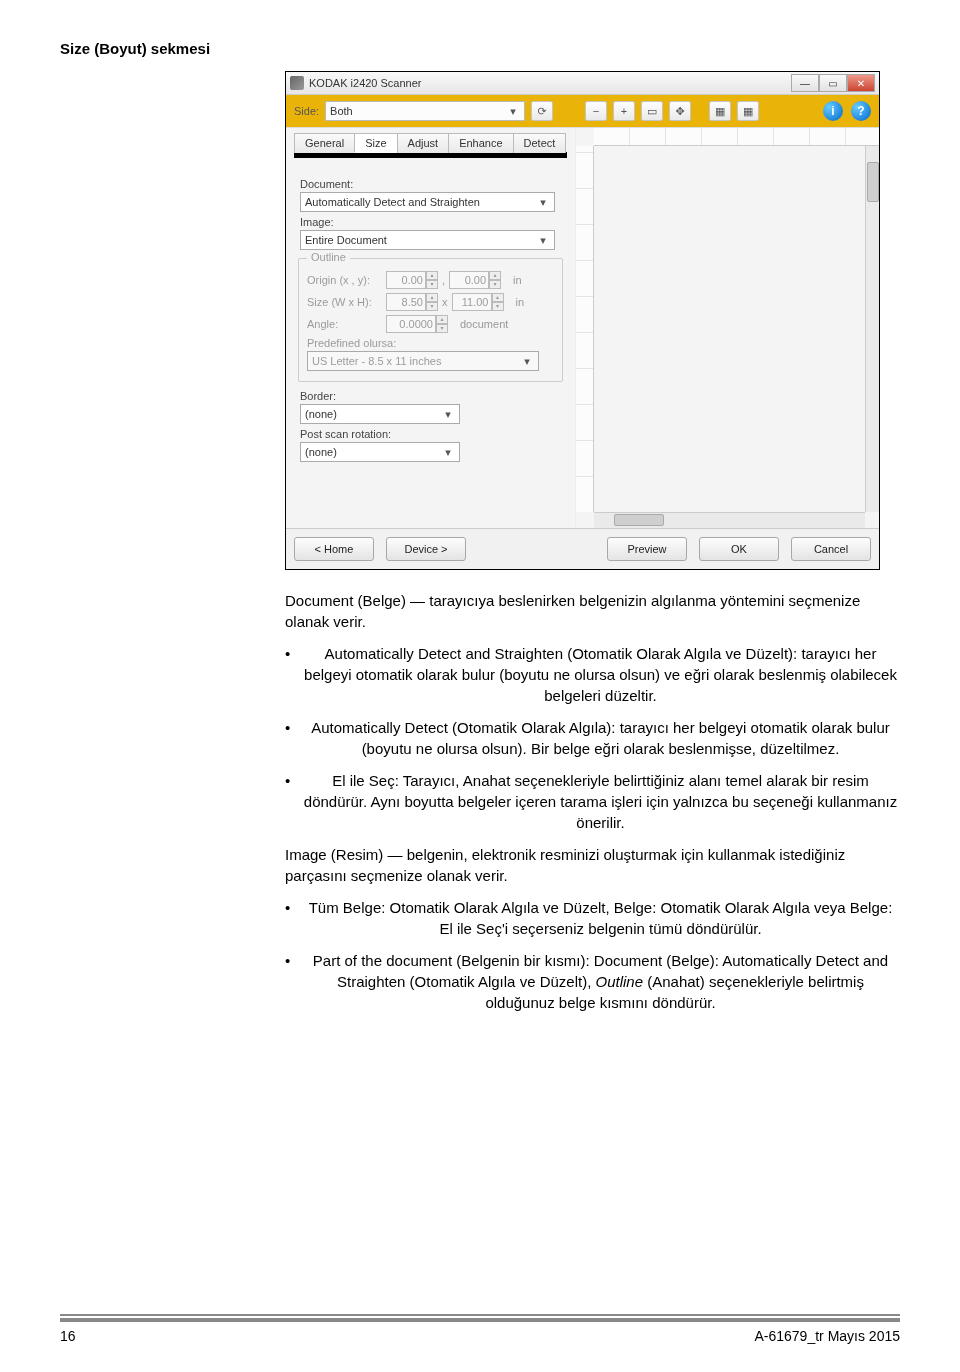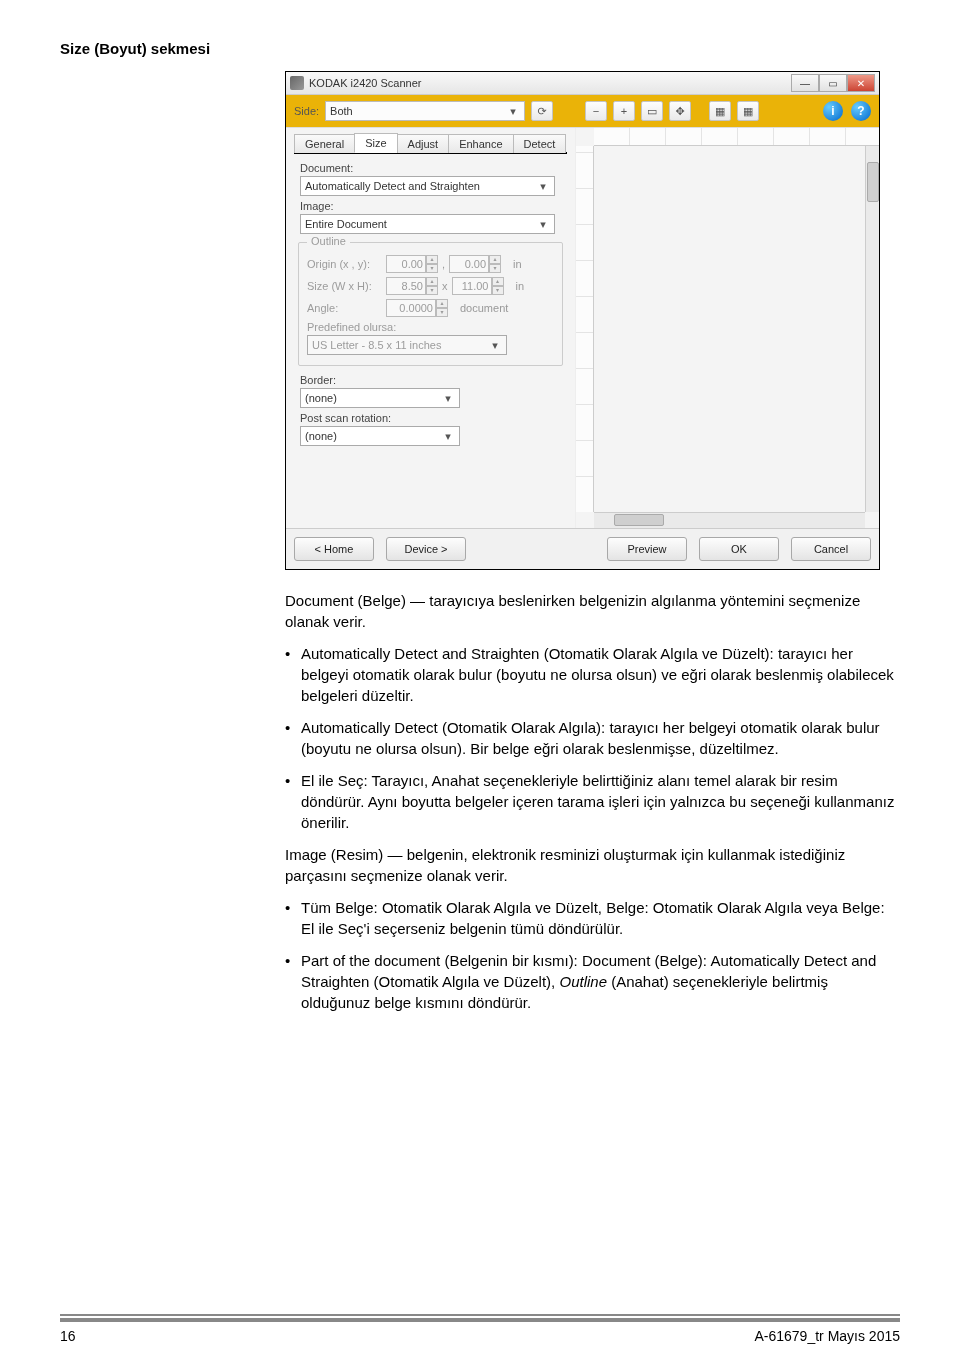--- a/index.html
+++ b/index.html
@@ -108,23 +108,22 @@
     display: flex;
   }
   .left-panel {
     width: 290px;
     padding: 4px 8px 8px 8px;
     border-right: 1px solid #eee;
   }
   .tabs {
     display: flex;
     gap: 0;
-    border-bottom: 2px solid #000000;
-    margin-bottom: 8px;
-    align-items: flex-end;
+    border-bottom: 6px solid #000000;
+    margin-bottom: 20px;
   }
   .tab {
     padding: 3px 10px;
     border: 1px solid #bbb;
     border-bottom: none;
     background: linear-gradient(#fafafa,#e8e8e8);
     font-size: 11px;
     margin-right: -1px;
     position: relative;
     top: 1px;
@@ -195,21 +194,21 @@
   }
   .spin .updown {
     display: inline-flex; flex-direction: column;
     width: 12px;
   }
   .spin .updown span {
     height: 9px; border: 1px solid #bbb; background: #eee;
     font-size: 6px; line-height: 6px; text-align: center;
   }
   .unit { color: #999; margin-left: 8px; }
-  .group .dropdown { width: 200px; color: #9c9c9c; background: #f8f8f8; }
+  .group .dropdown { width: 232px; color: #9c9c9c; background: #f8f8f8; }
 
   .preview-area {
     flex: 1;
     position: relative;
     background: #f4f4f4;
     padding: 0;
   }
   .ruler-h {
     height: 18px;
     background: repeating-linear-gradient(90deg,#fcfcfc,#fcfcfc 35px,#e4e4e4 35px,#e4e4e4 36px);
@@ -274,20 +273,21 @@
   }
   .body-text p { margin-bottom: 11px; }
   .body-text ul {
     list-style: none;
     margin-bottom: 11px;
   }
   .body-text ul li {
     position: relative;
     padding-left: 16px;
     margin-bottom: 11px;
+    text-align: center;
   }
   .body-text ul li::before {
     content: "•";
     position: absolute;
     left: 0;
     top: 0;
   }
   .bold { font-weight: normal; }
   .italic { font-style: italic; }
 

